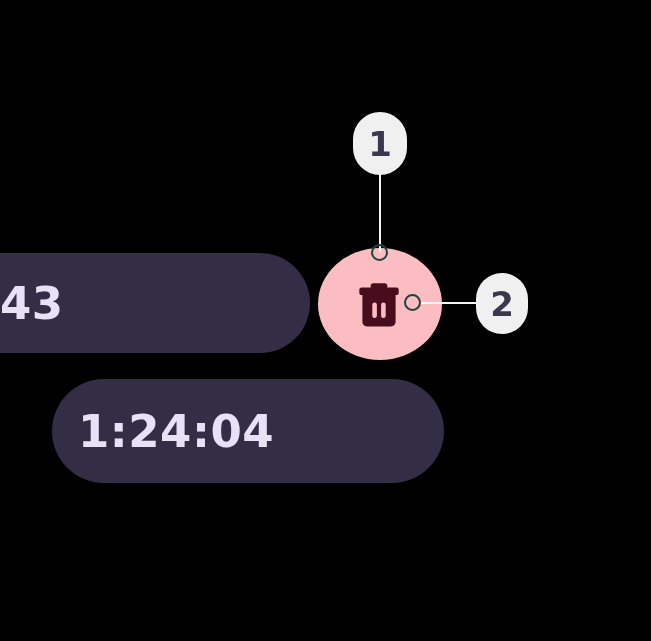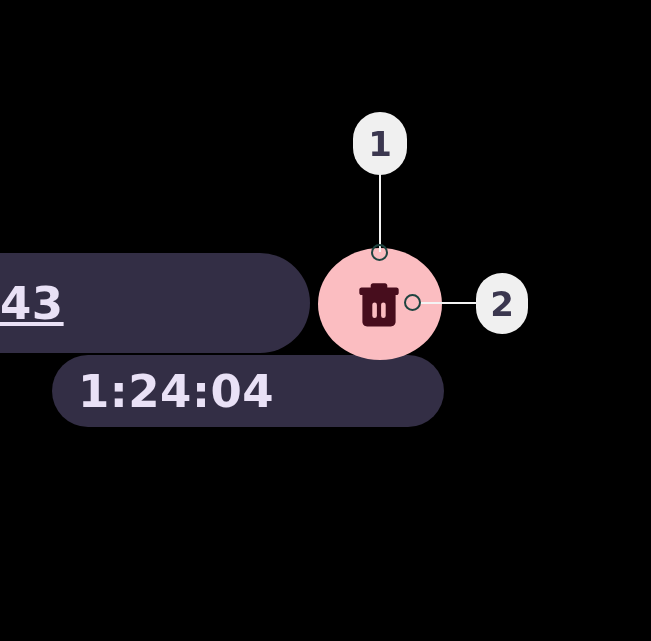--- a/index.html
+++ b/index.html
@@ -35,27 +35,27 @@
     white-space: nowrap;
   }
 
   #pill-count {
     left: -230px;
     top: 253px;
     width: 540px;
     height: 100px;
     padding-left: 230px;
   }
-  #pill-count .pill-label { font-size: 45px; text-decoration: underline; }
+  #pill-count .pill-label { font-size: 45px; }
 
   #pill-duration {
     left: 52px;
-    top: 355px;
+    top: 379px;
     width: 392px;
-    height: 72px;
+    height: 104px;
     padding-left: 26px;
   }
   #pill-duration .pill-label { font-size: 45px; }
 
   
   #delete-circle {
     position: absolute;
     left: 318px;
     top: 248px;
     width: 124px;

